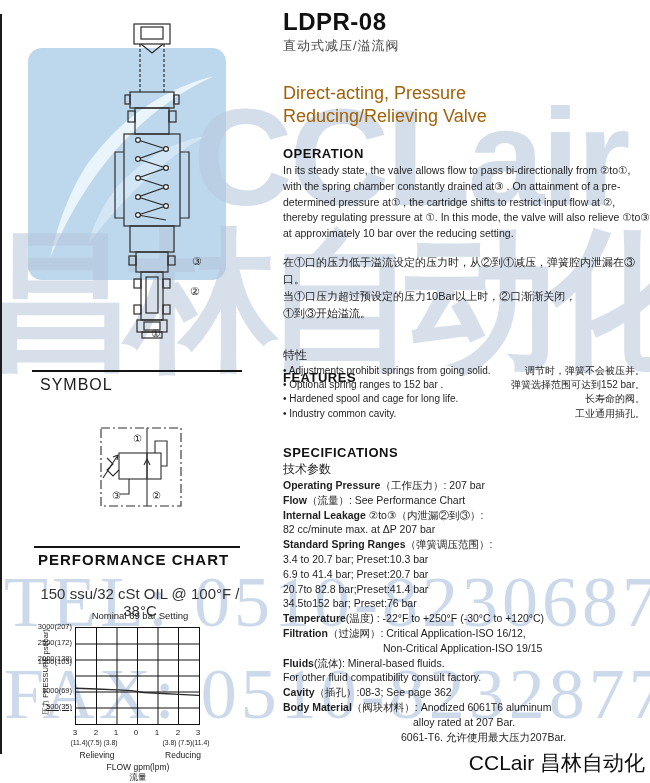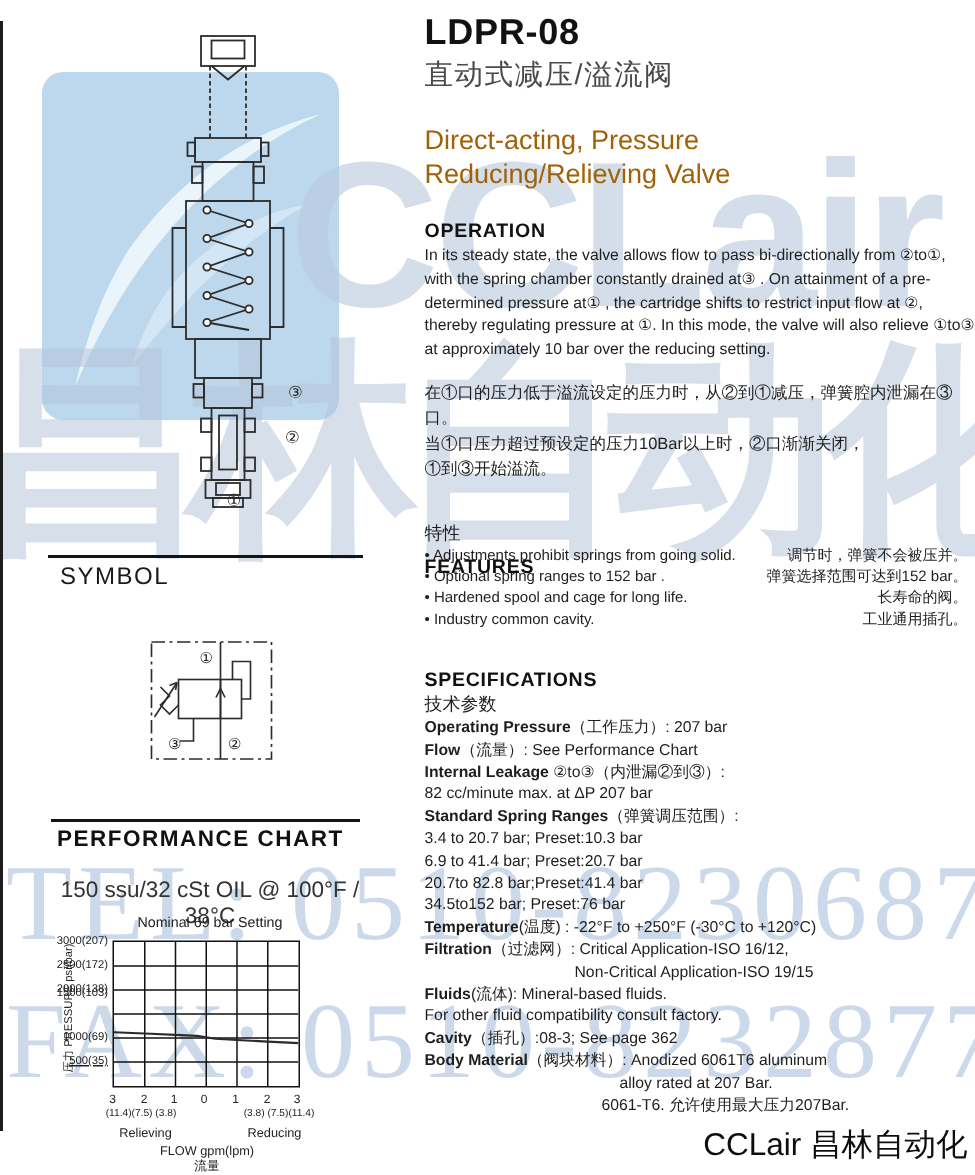--- a/index.html
+++ b/index.html
@@ -31,21 +31,21 @@
   .xtick{position:absolute;top:728px;width:16px;text-align:center;font-size:8px;color:#222;}
   .xsub{position:absolute;top:739px;width:84px;text-align:center;font-size:6.8px;color:#222;letter-spacing:0;}
   .xsec{position:absolute;top:750px;width:70px;text-align:center;font-size:8.5px;color:#222;}
   #flow-label{left:82px;top:762px;width:112px;text-align:center;font-size:8.5px;color:#222;}
   #flow-label-cn{left:82px;top:772px;width:112px;text-align:center;font-size:8.5px;color:#222;}
   #ylabel{left:46px;top:672px;transform:translate(-50%,-50%) rotate(-90deg);white-space:nowrap;
           font-size:7.5px;color:#222;}
   
   .rc{left:283px;width:362px;}
   #model{top:8px;font-size:24px;font-weight:bold;color:#111;letter-spacing:.5px;}
-  #title-cn{top:37px;font-size:19px;color:#4a4a4a;letter-spacing:1px;}
+  #title-cn{top:37px;font-size:13px;color:#4a4a4a;letter-spacing:1px;}
   #title-en{top:82px;font-size:18px;color:#a16207;line-height:1.3;width:280px;}
   .h-sec{font-size:13px;font-weight:bold;color:#111;letter-spacing:.5px;}
   #op-head{top:146px;}
   #op-en{top:163px;font-size:10.5px;line-height:1.5;color:#1e1e1e;width:367px;}
   #op-cn{top:254px;font-size:11px;line-height:1.55;color:#1e1e1e;width:367px;}
   #feat-head{top:346px;margin-top:24px;}
   #feat-cn{top:347px;font-size:12px;color:#1e1e1e;}
   #features{top:364px;width:362px;font-size:10px;line-height:1.42;color:#1e1e1e;}
   .feat-row{display:flex;justify-content:space-between;text-align:center;}
   #spec-head{top:445px;}

